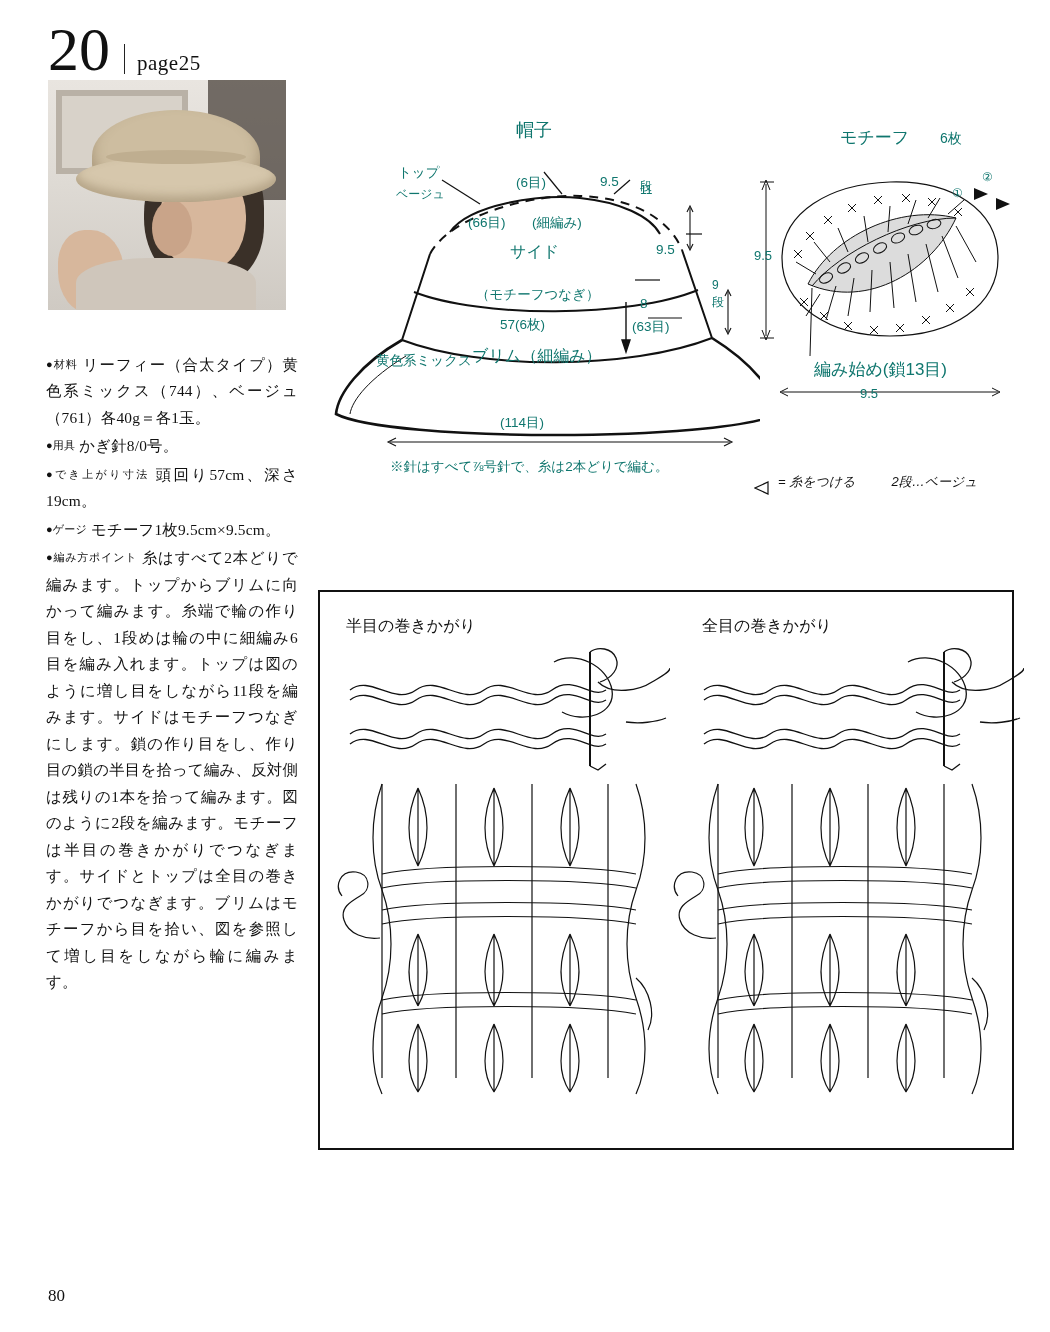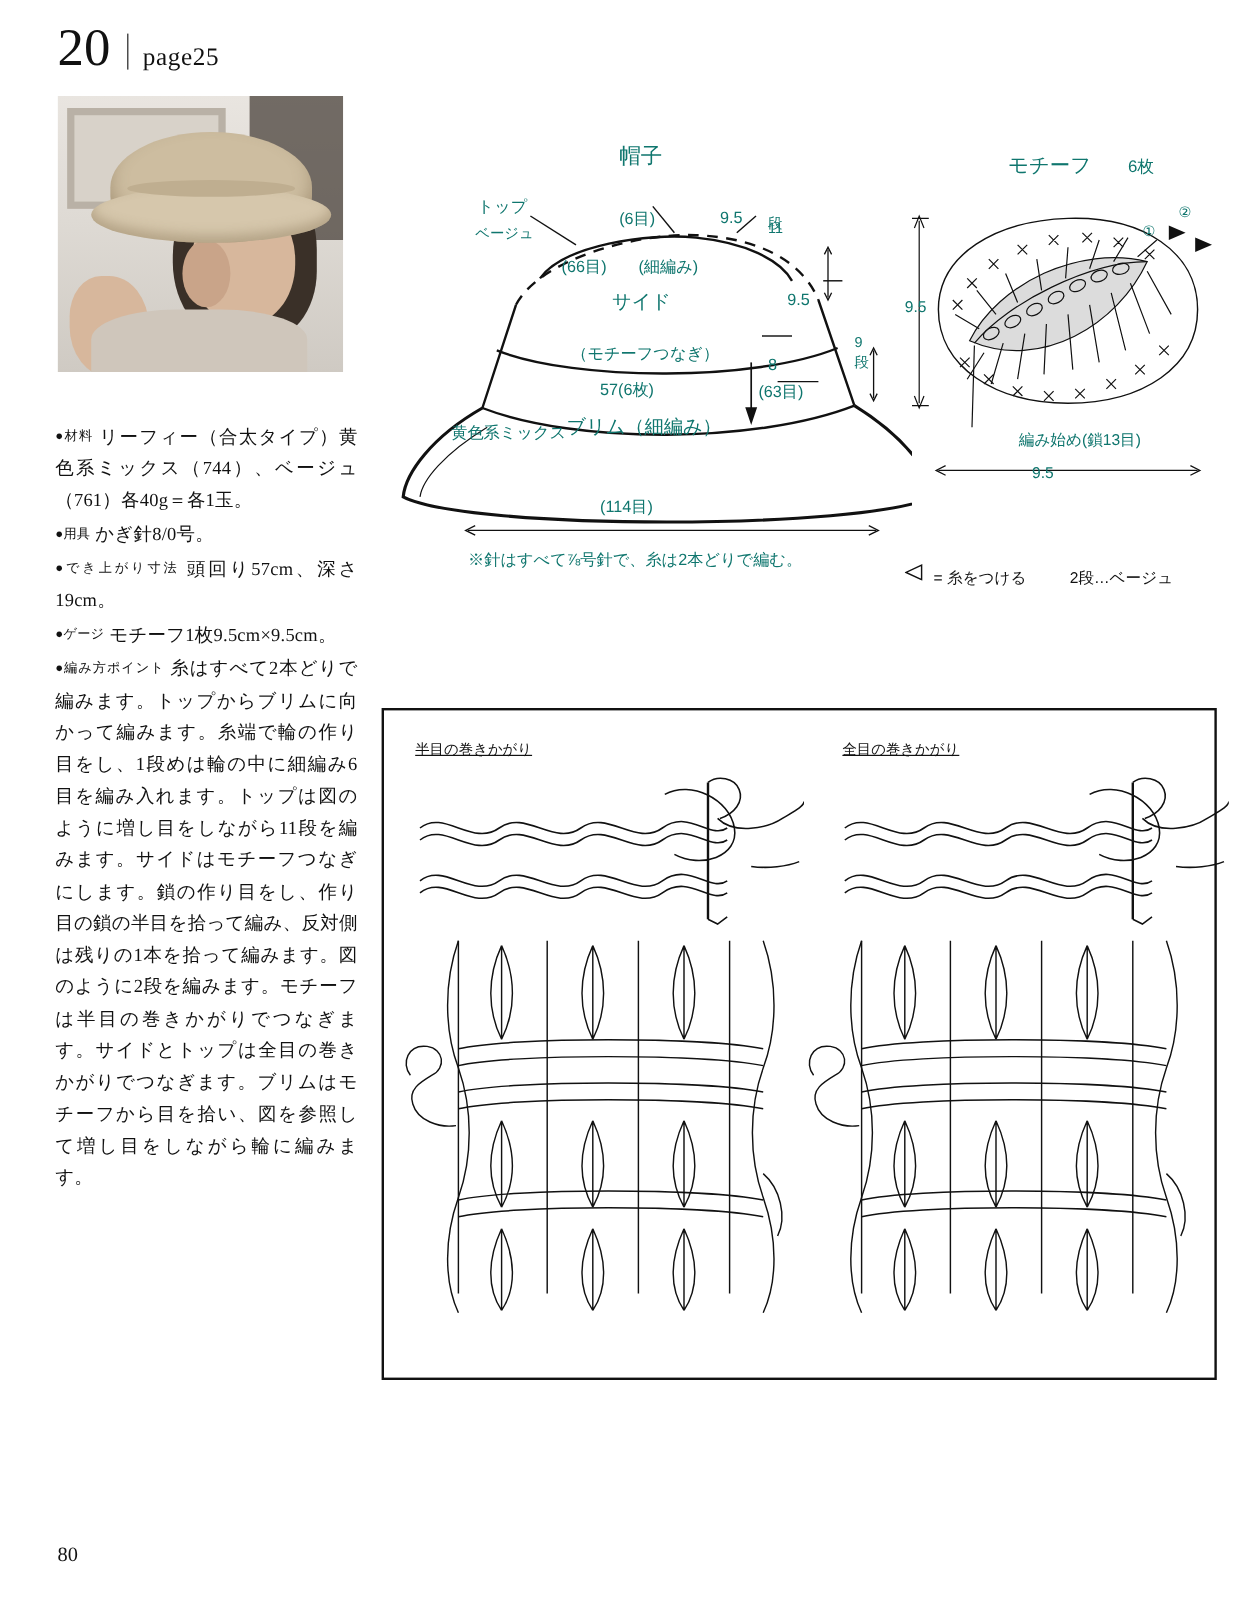--- a/index.html
+++ b/index.html
@@ -8,21 +8,21 @@
     background:#ffffff;
     font-family:"Liberation Serif", serif;
     color:#111;
     position:relative;
     overflow:hidden;
   }
   .page{position:absolute;inset:0;}
 
   
   .hdr{position:absolute;left:48px;top:18px;display:flex;align-items:baseline;}
-  .hdr .num{font-size:44px;line-height:1;font-family:"Liberation Serif",serif;}
+  .hdr .num{font-size:62px;line-height:1;font-family:"Liberation Serif",serif;}
   .hdr .bar{display:inline-block;width:1px;height:30px;background:#222;margin:0 12px 0 14px;position:relative;top:4px;}
   .hdr .pg{font-size:21px;letter-spacing:.5px;}
 
   
   .photo{position:absolute;left:48px;top:80px;width:238px;height:230px;overflow:hidden;}
   .photo .bgwall{position:absolute;inset:0;background:linear-gradient(180deg,#e9e5e0 0%,#dedad4 45%,#cfcac3 100%);}
   .photo .frame{position:absolute;left:8px;top:10px;width:120px;height:72px;background:#d8d2c9;border:6px solid #b9b1a6;}
   .photo .dark{position:absolute;right:0;top:0;width:78px;height:120px;background:#4a423b;opacity:.75;}
   .photo .hair{position:absolute;left:96px;top:56px;width:120px;height:150px;background:#3a3028;border-radius:52% 48% 40% 45%;}
   .photo .face{position:absolute;left:112px;top:88px;width:86px;height:104px;background:#d7b79c;border-radius:46% 46% 50% 50%;}
@@ -47,27 +47,27 @@
   .lbl.big{font-size:16px;}
 
   .hat-title{left:196px;top:0px;font-size:18px;}
   .motif-title{left:520px;top:8px;font-size:17px;}
   .motif-qty{left:620px;top:12px;font-size:14px;}
 
   svg{display:block;}
 
   
   .panel{position:absolute;left:318px;top:590px;width:692px;height:556px;border:2px solid #111;background:#fff;}
-  .panel .ttl{position:absolute;font-size:12px;font-family:"Liberation Sans",sans-serif;text-decoration:underline;}
+  .panel .ttl{position:absolute;font-size:16px;font-family:"Liberation Sans",sans-serif;}
   .panel .ttl.l{left:26px;top:24px;}
   .panel .ttl.r{left:382px;top:24px;}
 
   .pagenum{position:absolute;left:48px;bottom:26px;font-size:17px;}
   .legend{position:absolute;left:754px;top:470px;font-size:13px;font-family:"Liberation Sans",sans-serif;line-height:1.9;}
-  .legend .row{display:flex;align-items:flex-start;gap:8px;white-space:nowrap;}
+  .legend .row{display:flex;align-items:flex-end;gap:8px;white-space:nowrap;font-style:italic;}
   .legend .colr{margin-left:28px;}
 </style>
 </head>
 <body>
 
 <div class="page">
 
   <div class="hdr">
     <span class="num">20</span>
     <span class="bar"></span>
@@ -234,21 +234,21 @@
         <path d="M232,222 L240,226 L232,230"></path>
       </g>
 
       <g stroke="#111" stroke-width="1" fill="none">
         <path d="M52,122 L50,190"></path>
       </g>
     </svg>
 
     <div class="lbl" style="left:434px;top:130px;font-size:13px;">9.5</div>
     <div class="lbl" style="left:540px;top:268px;font-size:13px;">9.5</div>
-    <div class="lbl" style="left:494px;top:240px;font-size:13px;margin-left:35px;">編み始め(鎖13目)</div>
+    <div class="lbl" style="left:494px;top:240px;font-size:17px;">編み始め(鎖13目)</div>
     <div class="lbl" style="left:662px;top:52px;font-size:12px;">②</div>
     <div class="lbl" style="left:632px;top:68px;font-size:12px;">①</div>
   </div>
 
   <div class="legend">
     <div class="row">
       <svg width="16" height="14">
         <polygon points="14,1 14,13 1,7" fill="none" stroke="#111" stroke-width="1.2"></polygon>
       </svg>
       <span>= 糸をつける</span>

